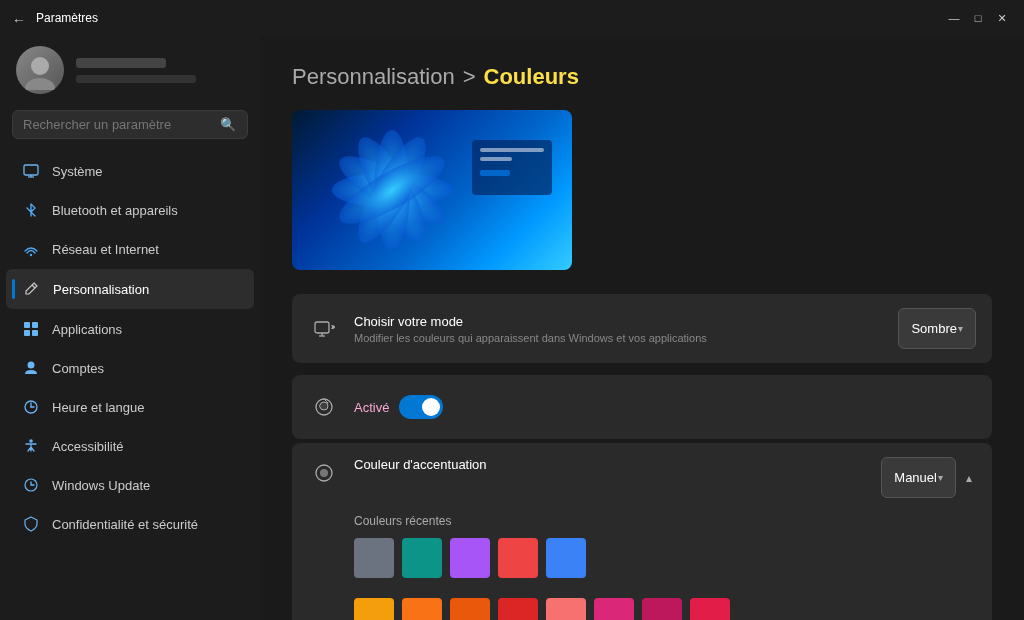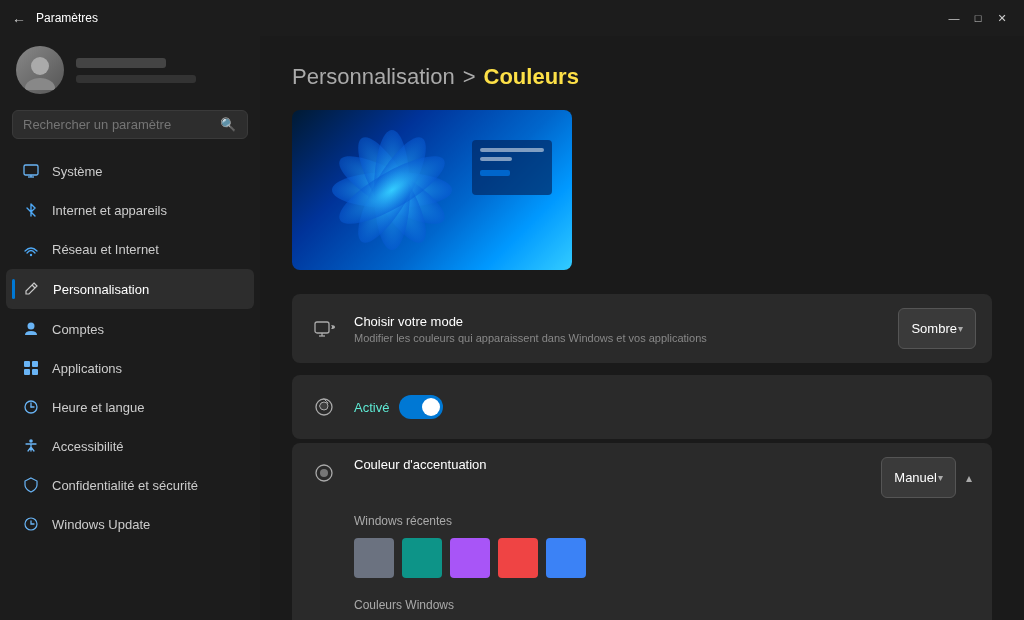--- a/index.html
+++ b/index.html
@@ -330,21 +330,21 @@
       position: absolute;
       right: 3px;
       top: 3px;
       width: 18px;
       height: 18px;
       background: white;
       border-radius: 50%;
     }
     .toggle-label {
       font-size: 13px;
-      color: #5eead4;
+      color: #f9a8d4;
     }
 
     
     .accent-section {
       background: #2a2a2a;
       border-radius: 8px;
       padding: 14px 16px;
       margin-bottom: 3px;
     }
     .accent-header {
@@ -457,21 +457,21 @@
         </div>
         <span>Système</span>
       </div>
 
       <div class="nav-item">
         <div class="nav-icon">
           <svg viewBox="0 0 16 16" fill="none">
               <path d="M8 2 L12 6 L8 10 L12 14 M8 2 L8 14 M8 10 L4 6" stroke="#4ea8f5" stroke-width="1.4" stroke-linecap="round"></path>
             </svg>
         </div>
-        <span>Internet et appareils</span>
+        <span>Bluetooth et appareils</span>
       </div>
 
       <div class="nav-item">
         <div class="nav-icon">
           <svg viewBox="0 0 16 16" fill="none">
               <path d="M2 10 Q8 4 14 10" stroke="#4ea8f5" stroke-width="1.3" stroke-linecap="round" fill="none"></path>
               <path d="M4 12 Q8 7 12 12" stroke="#4ea8f5" stroke-width="1.3" stroke-linecap="round" fill="none"></path>
               <circle cx="8" cy="14" r="1.2" fill="#4ea8f5"></circle>
             </svg>
         </div>
@@ -480,46 +480,46 @@
 
       <div class="nav-item active">
         <div class="active-indicator"></div>
         <div class="nav-icon">
           <svg viewBox="0 0 16 16" fill="none">
               <path d="M10 2 L13 5 L5 13 L2 13 L2 10 Z" stroke="#c8c8c8" stroke-width="1.2" fill="none"></path>
               <line x1="8" y1="4" x2="11" y2="7" stroke="#c8c8c8" stroke-width="1.2"></line>
             </svg>
         </div>
         <span>Personnalisation</span>
-      </div>
-
-      <div class="nav-item">
-        <div class="nav-icon">
-          <svg viewBox="0 0 16 16" fill="#69b4f5">
-              <circle cx="8" cy="5" r="3.5"></circle>
-              <path d="M2 14 Q2 10 8 10 Q14 10 14 14" fill="#69b4f5"></path>
-            </svg>
-        </div>
-        <span>Comptes</span>
       </div>
 
       <div class="nav-item">
         <div class="nav-icon">
           <svg viewBox="0 0 16 16" fill="#69b4f5">
               <rect x="1" y="1" width="6" height="6" rx="1"></rect>
               <rect x="9" y="1" width="6" height="6" rx="1"></rect>
               <rect x="1" y="9" width="6" height="6" rx="1"></rect>
               <rect x="9" y="9" width="6" height="6" rx="1"></rect>
             </svg>
         </div>
         <span>Applications</span>
       </div>
 
       <div class="nav-item">
         <div class="nav-icon">
+          <svg viewBox="0 0 16 16" fill="#69b4f5">
+              <circle cx="8" cy="5" r="3.5"></circle>
+              <path d="M2 14 Q2 10 8 10 Q14 10 14 14" fill="#69b4f5"></path>
+            </svg>
+        </div>
+        <span>Comptes</span>
+      </div>
+
+      <div class="nav-item">
+        <div class="nav-icon">
           <svg viewBox="0 0 16 16" fill="none">
               <circle cx="8" cy="8" r="6" stroke="#69b4f5" stroke-width="1.3"></circle>
               <line x1="8" y1="8" x2="8" y2="4" stroke="#69b4f5" stroke-width="1.3" stroke-linecap="round"></line>
               <line x1="8" y1="8" x2="11" y2="8" stroke="#69b4f5" stroke-width="1.3" stroke-linecap="round"></line>
             </svg>
         </div>
         <span>Heure et langue</span>
       </div>
 
 
@@ -529,34 +529,34 @@
               <circle cx="8" cy="3" r="1.8"></circle>
               <path d="M3 6 L13 6 M8 6 L8 13 M5 13 L8 9 L11 13" stroke="#69b4f5" stroke-width="1.3" fill="none" stroke-linecap="round"></path>
             </svg>
         </div>
         <span>Accessibilité</span>
       </div>
 
       <div class="nav-item">
         <div class="nav-icon">
           <svg viewBox="0 0 16 16" fill="none">
-              <path d="M8 1 L14 4 L14 8 Q14 12 8 15 Q2 12 2 8 L2 4 Z" stroke="#69b4f5" stroke-width="1.2" fill="none"></path>
-            </svg>
-        </div>
-        <span>Confidentialité et sécurité</span>
-      </div>
-
-      <div class="nav-item">
-        <div class="nav-icon">
-          <svg viewBox="0 0 16 16" fill="none">
               <circle cx="8" cy="8" r="6" stroke="#69b4f5" stroke-width="1.2"></circle>
               <path d="M8 5 L8 8 L11 8" stroke="#69b4f5" stroke-width="1.3" stroke-linecap="round"></path>
             </svg>
         </div>
         <span>Windows Update</span>
+      </div>
+
+      <div class="nav-item">
+        <div class="nav-icon">
+          <svg viewBox="0 0 16 16" fill="none">
+              <path d="M8 1 L14 4 L14 8 Q14 12 8 15 Q2 12 2 8 L2 4 Z" stroke="#69b4f5" stroke-width="1.2" fill="none"></path>
+            </svg>
+        </div>
+        <span>Confidentialité et sécurité</span>
       </div>
 
     </div>
   </div>
 
   <div class="content">
 
     <div class="breadcrumb">
       <span class="breadcrumb-parent">Personnalisation</span>
       <span class="breadcrumb-sep">&gt;</span>
@@ -641,29 +641,28 @@
         <div class="accent-header-control">
           <button class="dropdown-btn">
             <span>Manuel</span>
             <span class="dropdown-arrow">▾</span>
           </button>
           <span class="chevron-up">▴</span>
         </div>
       </div>
 
       <div class="accent-content">
-        <div class="color-group-label">Windows récentes</div>
+        <div class="color-group-label">Couleurs récentes</div>
         <div class="color-swatches">
           <div class="color-swatch" style="background:#6b7280;"></div>
           <div class="color-swatch" style="background:#0d9488;"></div>
           <div class="color-swatch" style="background:#a855f7;"></div>
           <div class="color-swatch" style="background:#ef4444;"></div>
           <div class="color-swatch" style="background:#3b82f6;"></div>
         </div>
-        <div class="color-group-label">Couleurs Windows</div>
         <div class="color-swatches">
           <div class="color-swatch" style="background:#f59e0b;"></div>
           <div class="color-swatch" style="background:#f97316;"></div>
           <div class="color-swatch" style="background:#ea580c;"></div>
           <div class="color-swatch" style="background:#dc2626;"></div>
           <div class="color-swatch" style="background:#f87171;"></div>
           <div class="color-swatch" style="background:#db2777;"></div>
           <div class="color-swatch" style="background:#be185d;"></div>
           <div class="color-swatch" style="background:#e11d48;"></div>
         </div>

